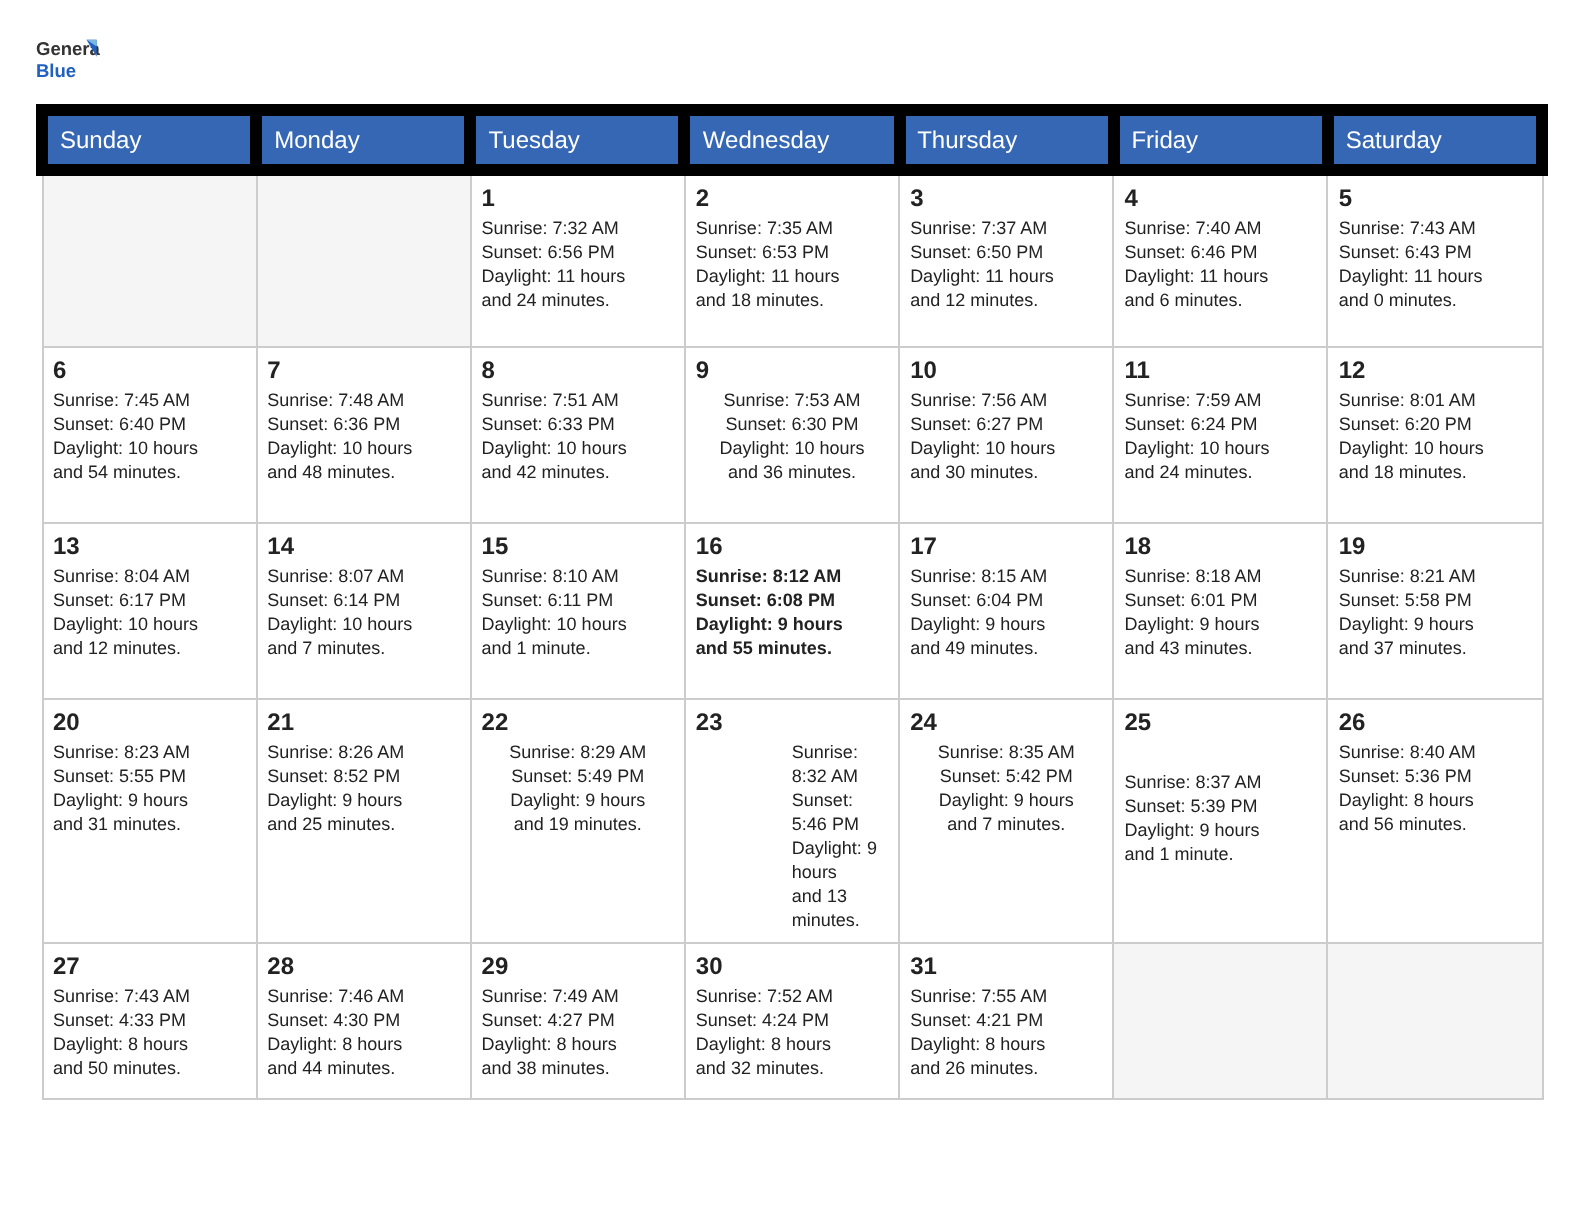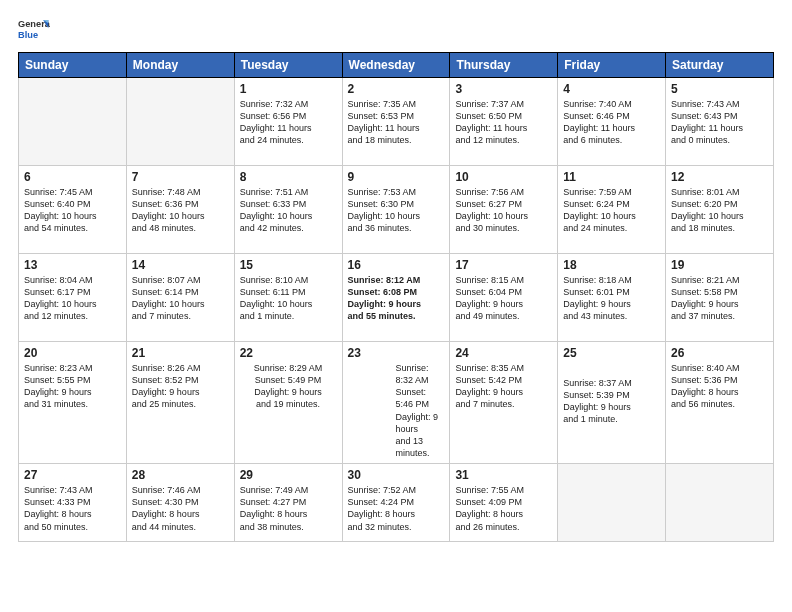--- a/index.html
+++ b/index.html
@@ -47,24 +47,24 @@
     }
     .calendar {
       width: 100%;
       border-collapse: collapse;
       table-layout: fixed;
     }
     .calendar th {
       background: #3567b5;
       color: #fff;
       font-size: 12px;
-      font-weight: bold;
+      font-weight: normal;
       text-align: left;
       padding: 5px 6px;
-      border: 1px solid #000000;
+      border: 6px solid #000000;
     }
     .calendar td {
       vertical-align: top;
       border: 1px solid #ccc;
       padding: 4px 5px;
       font-size: 9.5px;
       color: #222;
       background: #fff;
       height: 88px;
     }
@@ -174,21 +174,21 @@
           </td>
           <td>
             <span class="day-num">8</span>
             <div class="cell-text" style="white-space: pre-line;">Sunrise: 7:51 AM
 Sunset: 6:33 PM
 Daylight: 10 hours
 and 42 minutes.</div>
           </td>
           <td>
             <span class="day-num">9</span>
-            <div class="cell-text" style="white-space: pre-line;">Sunrise: 7:53 AM
+            <div class="cell-text" style="white-space: pre-line; text-align: center;">Sunrise: 7:53 AM
 Sunset: 6:30 PM
 Daylight: 10 hours
 and 36 minutes.</div>
           </td>
           <td>
             <span class="day-num">10</span>
             <div class="cell-text" style="white-space: pre-line;">Sunrise: 7:56 AM
 Sunset: 6:27 PM
 Daylight: 10 hours
 and 30 minutes.</div>
@@ -283,21 +283,21 @@
           </td>
           <td>
             <span class="day-num">23</span>
             <div class="cell-text" style="white-space: pre-line; margin-left: 48px;">Sunrise: 8:32 AM
 Sunset: 5:46 PM
 Daylight: 9 hours
 and 13 minutes.</div>
           </td>
           <td>
             <span class="day-num">24</span>
-            <div class="cell-text" style="white-space: pre-line;">Sunrise: 8:35 AM
+            <div class="cell-text" style="white-space: pre-line; text-align: center;">Sunrise: 8:35 AM
 Sunset: 5:42 PM
 Daylight: 9 hours
 and 7 minutes.</div>
           </td>
           <td>
             <span class="day-num">25</span>
             <div class="cell-text" style="white-space: pre-line; margin-top: 17px;">Sunrise: 8:37 AM
 Sunset: 5:39 PM
 Daylight: 9 hours
 and 1 minute.</div>
@@ -335,21 +335,21 @@
           <td>
             <span class="day-num">30</span>
             <div class="cell-text" style="white-space: pre-line;">Sunrise: 7:52 AM
 Sunset: 4:24 PM
 Daylight: 8 hours
 and 32 minutes.</div>
           </td>
           <td>
             <span class="day-num">31</span>
             <div class="cell-text" style="white-space: pre-line;">Sunrise: 7:55 AM
-Sunset: 4:09 PM
+Sunset: 4:21 PM
 Daylight: 8 hours
 and 26 minutes.</div>
           </td>
           <td class="empty"></td>
           <td class="empty"></td>
         </tr>
       </tbody>
   </table>
 </div>
 

